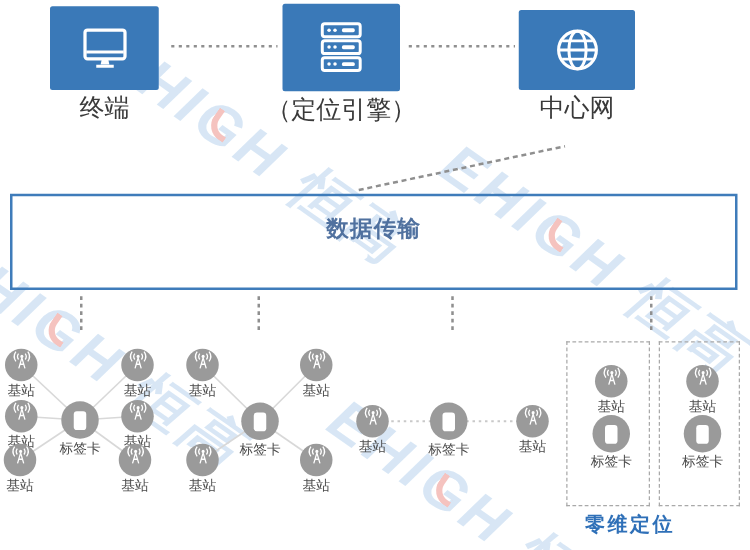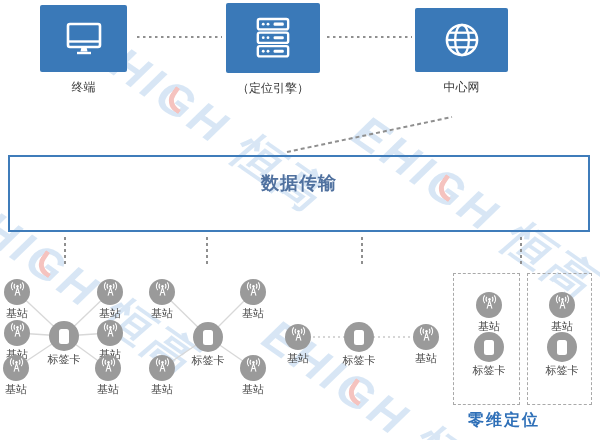--- a/index.html
+++ b/index.html
@@ -19,21 +19,21 @@
     position:absolute;left:10px;top:16px;width:13px;height:17px;
     border-left:5px solid #e03b30;border-bottom:5px solid #e03b30;
     border-radius:0 0 0 14px;
   }
   
   #lines-svg{position:absolute;left:0;top:0;z-index:1;}
   
   .icon-box{position:absolute;z-index:2;background:#3a79b8;border-radius:2px;
     display:flex;align-items:center;justify-content:center;}
   .icon-box svg{display:block;}
-  .node-label{position:absolute;z-index:2;color:#3a3a3a;font-size:12px;line-height:14px;
+  .node-label{position:absolute;z-index:2;color:#3a3a3a;font-size:20px;line-height:14px;
     text-align:center;white-space:nowrap;}
   
   #trans-box{position:absolute;z-index:2;left:8px;top:155px;width:578px;height:73px;
     border:2px solid #3f7cba;background:transparent;text-align:center;}
   #trans-title{margin-top:14px;font-size:18px;font-weight:bold;color:#50719f;letter-spacing:1px;}
   #trans-sub{margin-top:10px;font-size:15px;color:#7fa9da;letter-spacing:1px;}
   
   .station{position:absolute;z-index:2;width:26px;height:26px;border-radius:50%;
     background:#9a9a9a;display:flex;align-items:center;justify-content:center;}
   .tagnode{position:absolute;z-index:2;width:30px;height:30px;border-radius:50%;

